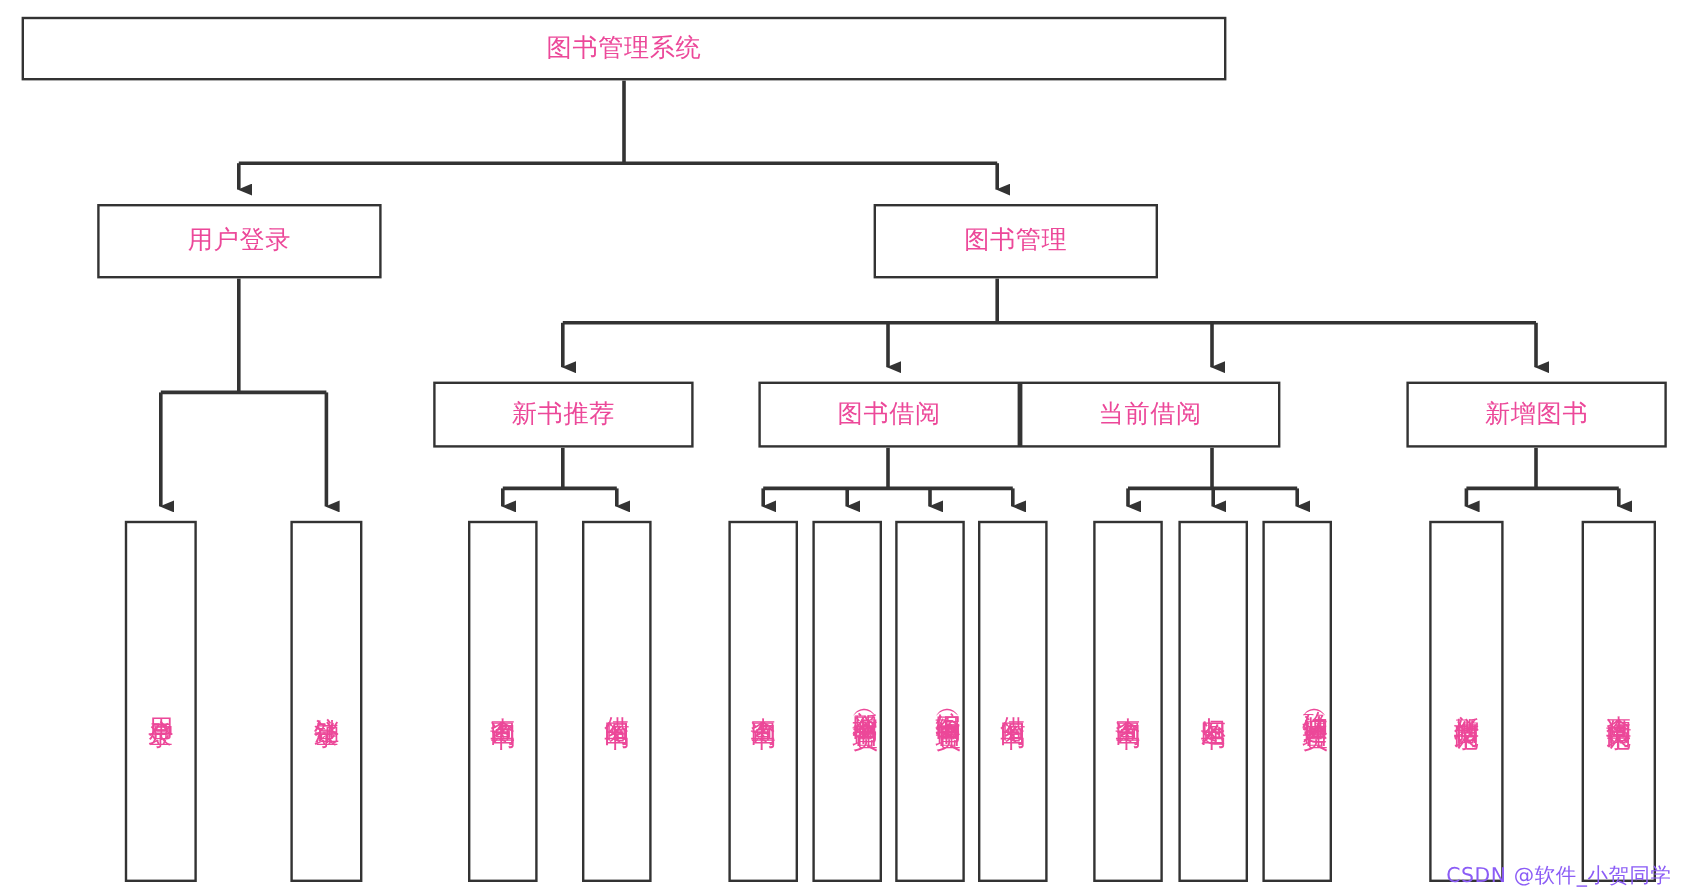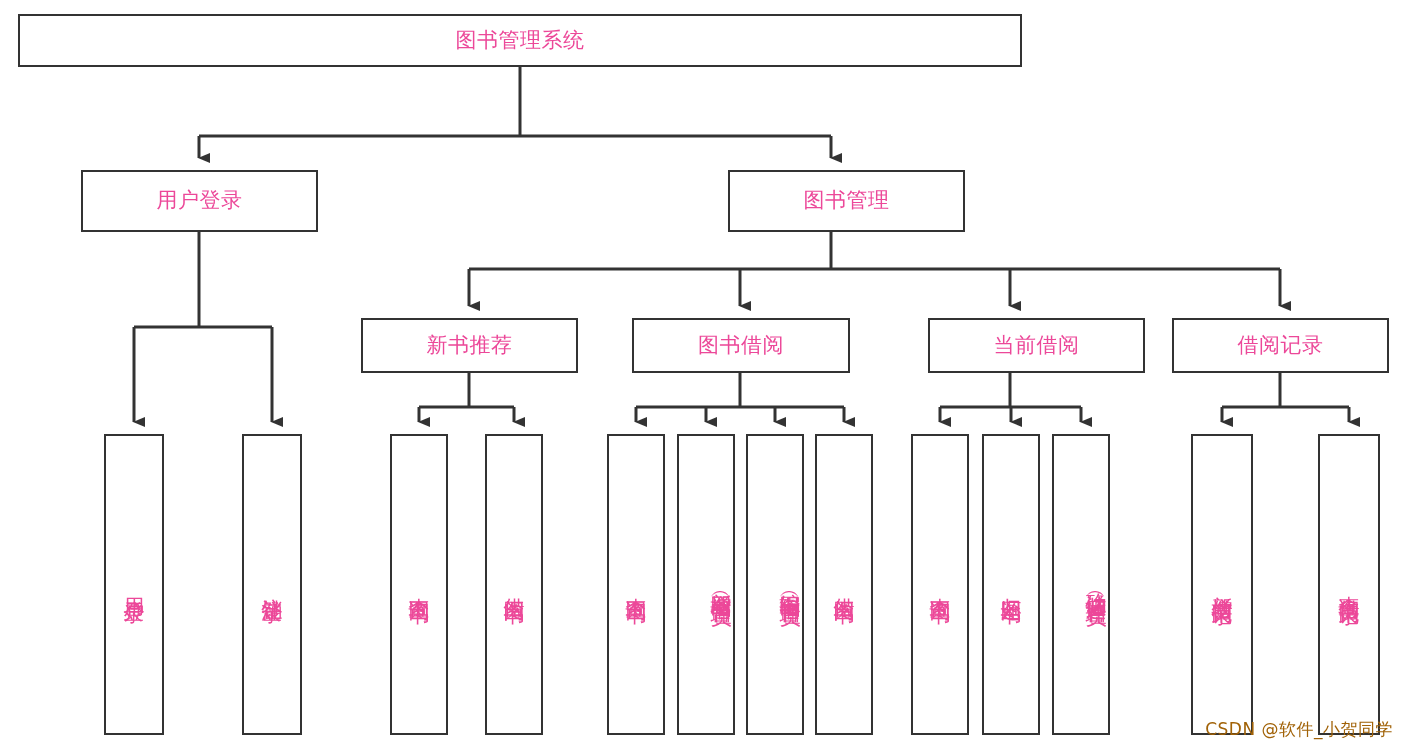--- a/index.html
+++ b/index.html
@@ -51,21 +51,21 @@
     white-space: nowrap;
   }
   .node.vertical.toppad {
     align-items: flex-start;
   }
   #watermark {
     position: absolute;
     right: 12px;
     bottom: 6px;
     font-size: 17px;
-    color: #a16207;
+    color: #8b5cf6;
     letter-spacing: 0.5px;
     white-space: nowrap;
     pointer-events: none;
   }
 </style>
 </head>
 <body>
 
 <div id="canvas">
 
@@ -119,22 +119,22 @@
     </g>
   </svg>
 
   <div class="node horizontal" style="left: 18px; top: 14px; width: 1004px; height: 53px;">图书管理系统</div>
 
   <div class="node horizontal" style="left: 81px; top: 170px; width: 237px; height: 62px;">用户登录</div>
   <div class="node horizontal" style="left: 728px; top: 170px; width: 237px; height: 62px;">图书管理</div>
 
   <div class="node horizontal" style="left: 632px; top: 318px; width: 218px; height: 55px;">图书借阅</div>
   <div class="node horizontal" style="left: 361px; top: 318px; width: 217px; height: 55px;">新书推荐</div>
-  <div class="node horizontal" style="left: 928px; top: 318px; width: 217px; height: 55px;">当前借阅</div>
-  <div class="node horizontal" style="left: 1172px; top: 318px; width: 217px; height: 55px;">借阅记录</div>
+  <div class="node horizontal" style="left: 850px; top: 318px; width: 217px; height: 55px;">当前借阅</div>
+  <div class="node horizontal" style="left: 1172px; top: 318px; width: 217px; height: 55px;">新增图书</div>
 
   <div class="node vertical" style="left: 104px; top: 434px; width: 60px; height: 301px;">用户登录</div>
   <div class="node vertical" style="left: 242px; top: 434px; width: 60px; height: 301px;">注销登录</div>
   <div class="node vertical" style="left: 390px; top: 434px; width: 58px; height: 301px;">查询图书</div>
   <div class="node vertical" style="left: 485px; top: 434px; width: 58px; height: 301px;">借阅图书</div>
   <div class="node vertical" style="left: 607px; top: 434px; width: 58px; height: 301px;">查询图书</div>
   <div class="node vertical toppad" style="left: 677px; top: 434px; width: 58px; height: 301px;">新增图书（管理员）</div>
   <div class="node vertical toppad" style="left: 746px; top: 434px; width: 58px; height: 301px;">编辑图书（管理员）</div>
   <div class="node vertical" style="left: 815px; top: 434px; width: 58px; height: 301px;">借阅图书</div>
   <div class="node vertical" style="left: 911px; top: 434px; width: 58px; height: 301px;">查询图书</div>

